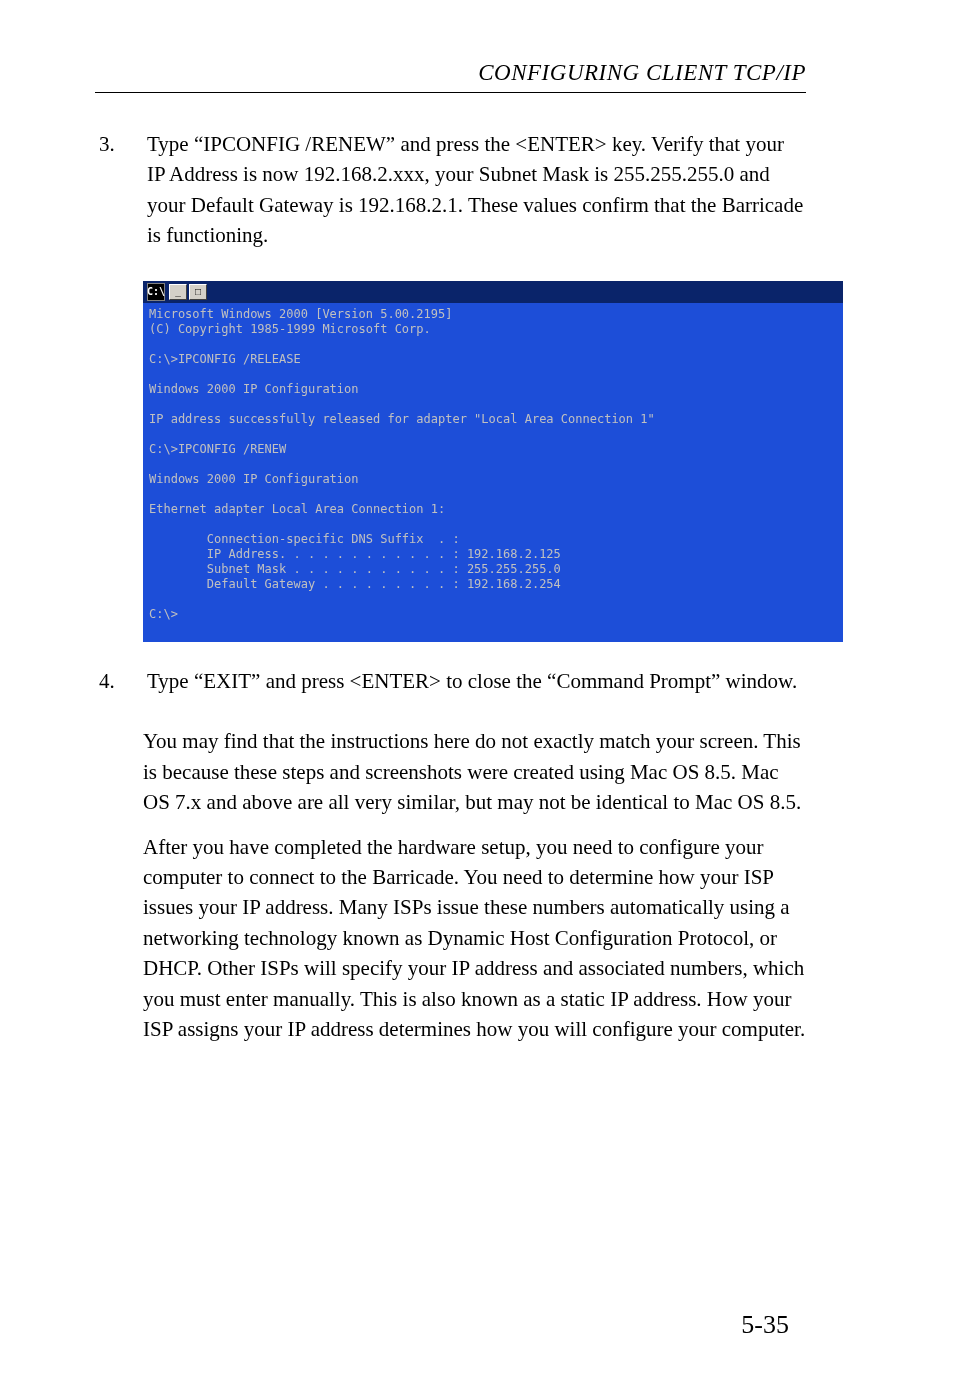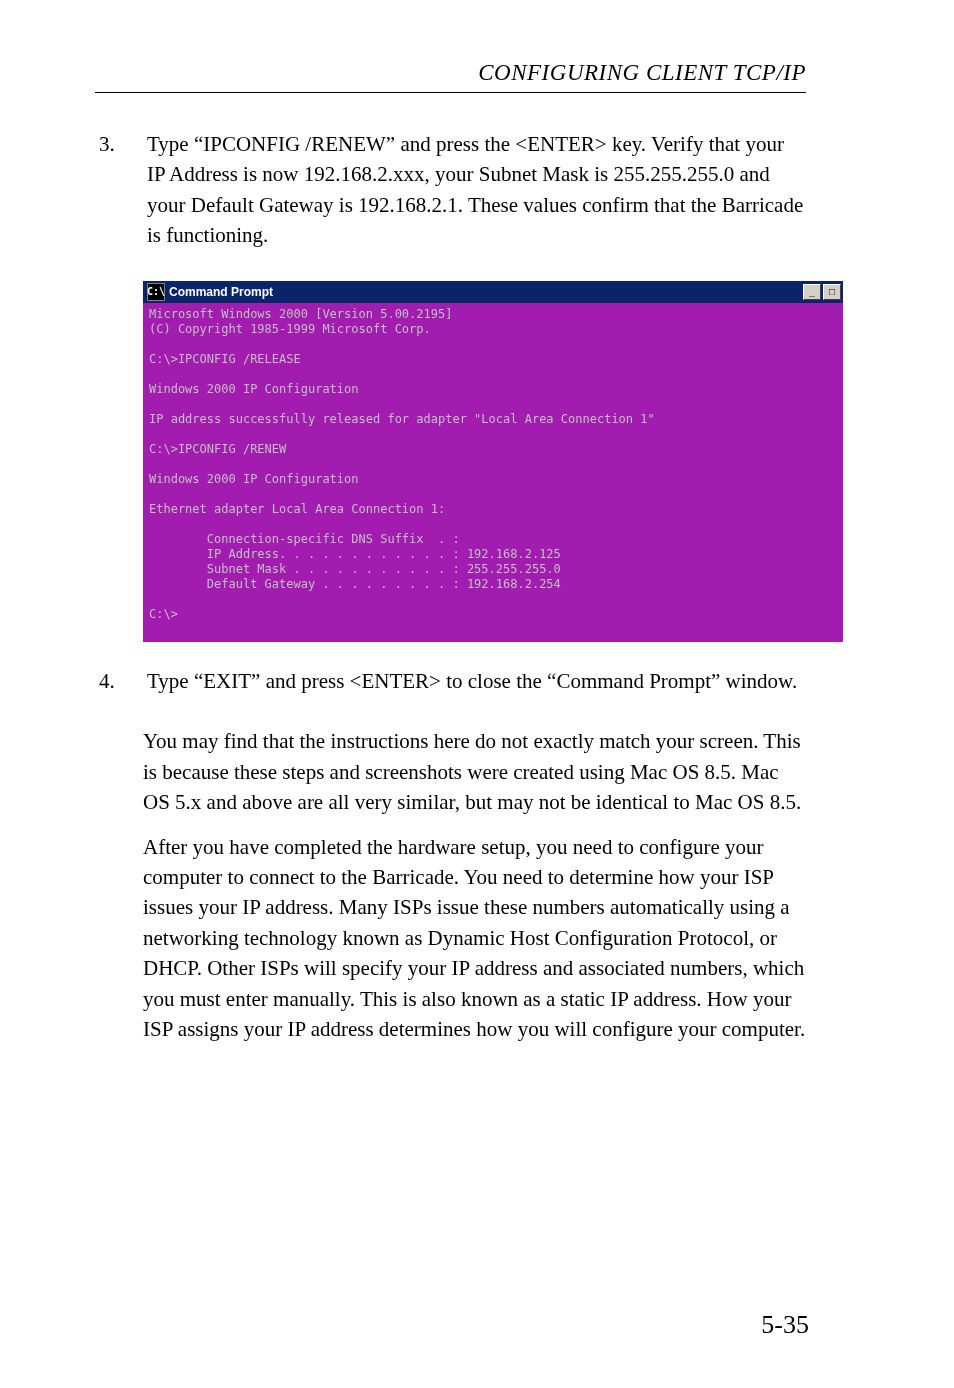--- a/index.html
+++ b/index.html
@@ -92,21 +92,21 @@
     font-weight: bold;
     display: flex;
     align-items: center;
     justify-content: center;
     margin-right: 2px;
     border: 1px solid #fff;
     border-right-color:#404040;
     border-bottom-color:#404040;
   }
   .console {
-    background: #a21caf;
+    background: #1d4ed8;
     color: #c0c0c0;
     font-family: "Lucida Console", Consolas, monospace;
     font-size: 12px;
     line-height: 1.25;
     padding: 4px 6px 20px 6px;
     white-space: pre;
     min-height: 260px;
   }
   h2.section {
     font-family: Garamond, Georgia, serif;
@@ -121,42 +121,41 @@
     margin: 26px 0 10px 48px;
   }
   p.body {
     font-size: 21px;
     line-height: 1.45;
     margin: 0 0 14px 48px;
   }
   .folio {
     position: absolute;
     bottom: 48px;
-    right: 72px;
+    right: 92px;
     font-size: 26px;
   }
 </style>
 </head>
 <body>
 
 <div class="page">
   <div class="running-head">CONFIGURING CLIENT TCP/IP</div>
   <hr class="rule">
 
   <ol class="steps">
     <li>
       <span class="step-num">3.</span>
       <span class="step-body">Type “IPCONFIG /RENEW” and press the &lt;ENTER&gt; key. Verify that your IP Address is now 192.168.2.xxx, your Subnet Mask is 255.255.255.0 and your Default Gateway is 192.168.2.1. These values confirm that the Barricade is functioning.</span>
     </li>
   </ol>
 
   <div class="console-wrap">
     <div class="title-bar">
       <span class="ticon">C:\</span>
-      <span class="ttext">Command Prompt</span>
       <span class="ctrls">
         <span class="ctrl">_</span>
         <span class="ctrl">□</span>
       </span>
     </div>
     <div class="console">Microsoft Windows 2000 [Version 5.00.2195]
 (C) Copyright 1985-1999 Microsoft Corp.
 
 C:\&gt;IPCONFIG /RELEASE
 
@@ -178,18 +177,18 @@
 C:\&gt;</div>
   </div>
 
   <ol class="steps">
     <li>
       <span class="step-num">4.</span>
       <span class="step-body">Type “EXIT” and press &lt;ENTER&gt; to close the “Command Prompt” window.</span>
     </li>
   </ol>
 
-  <p class="body">You may find that the instructions here do not exactly match your screen. This is because these steps and screenshots were created using Mac OS 8.5. Mac OS 5.x and above are all very similar, but may not be identical to Mac OS 8.5.</p>
+  <p class="body">You may find that the instructions here do not exactly match your screen. This is because these steps and screenshots were created using Mac OS 8.5. Mac OS 7.x and above are all very similar, but may not be identical to Mac OS 8.5.</p>
 
   <p class="body">After you have completed the hardware setup, you need to configure your computer to connect to the Barricade. You need to determine how your ISP issues your IP address. Many ISPs issue these numbers automatically using a networking technology known as Dynamic Host Configuration Protocol, or DHCP. Other ISPs will specify your IP address and associated numbers, which you must enter manually. This is also known as a static IP address. How your ISP assigns your IP address determines how you will configure your computer.</p>
 
   <div class="folio">5-35</div>
 </div>
 
 </body></html>

